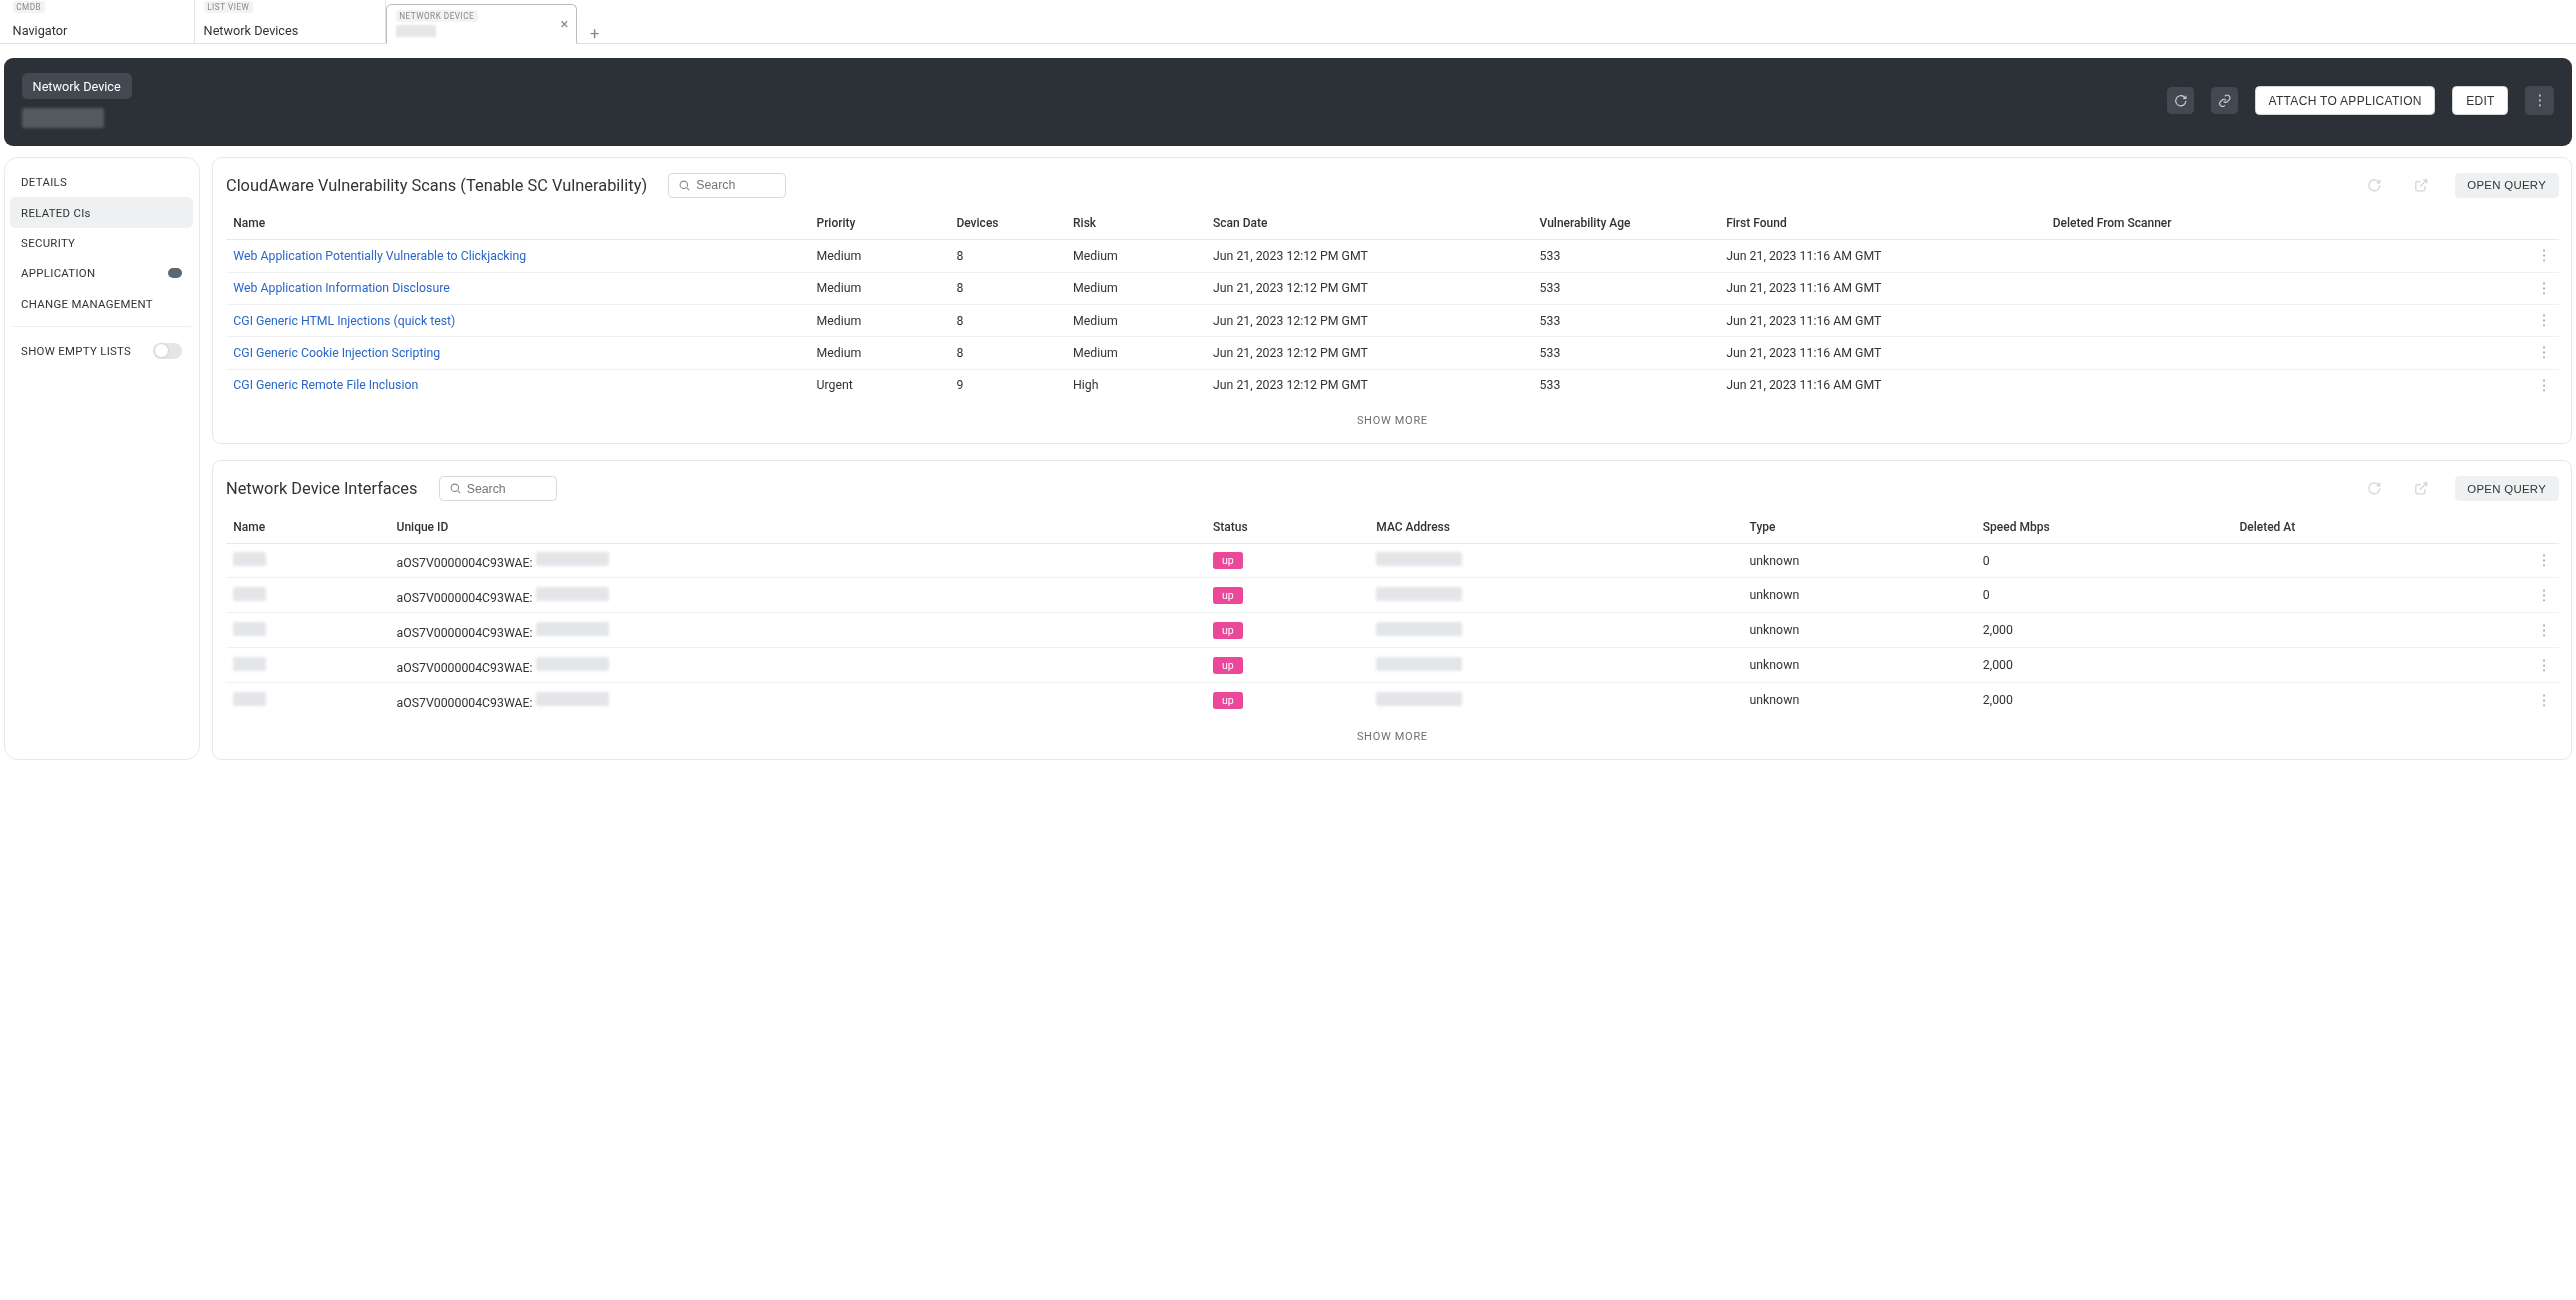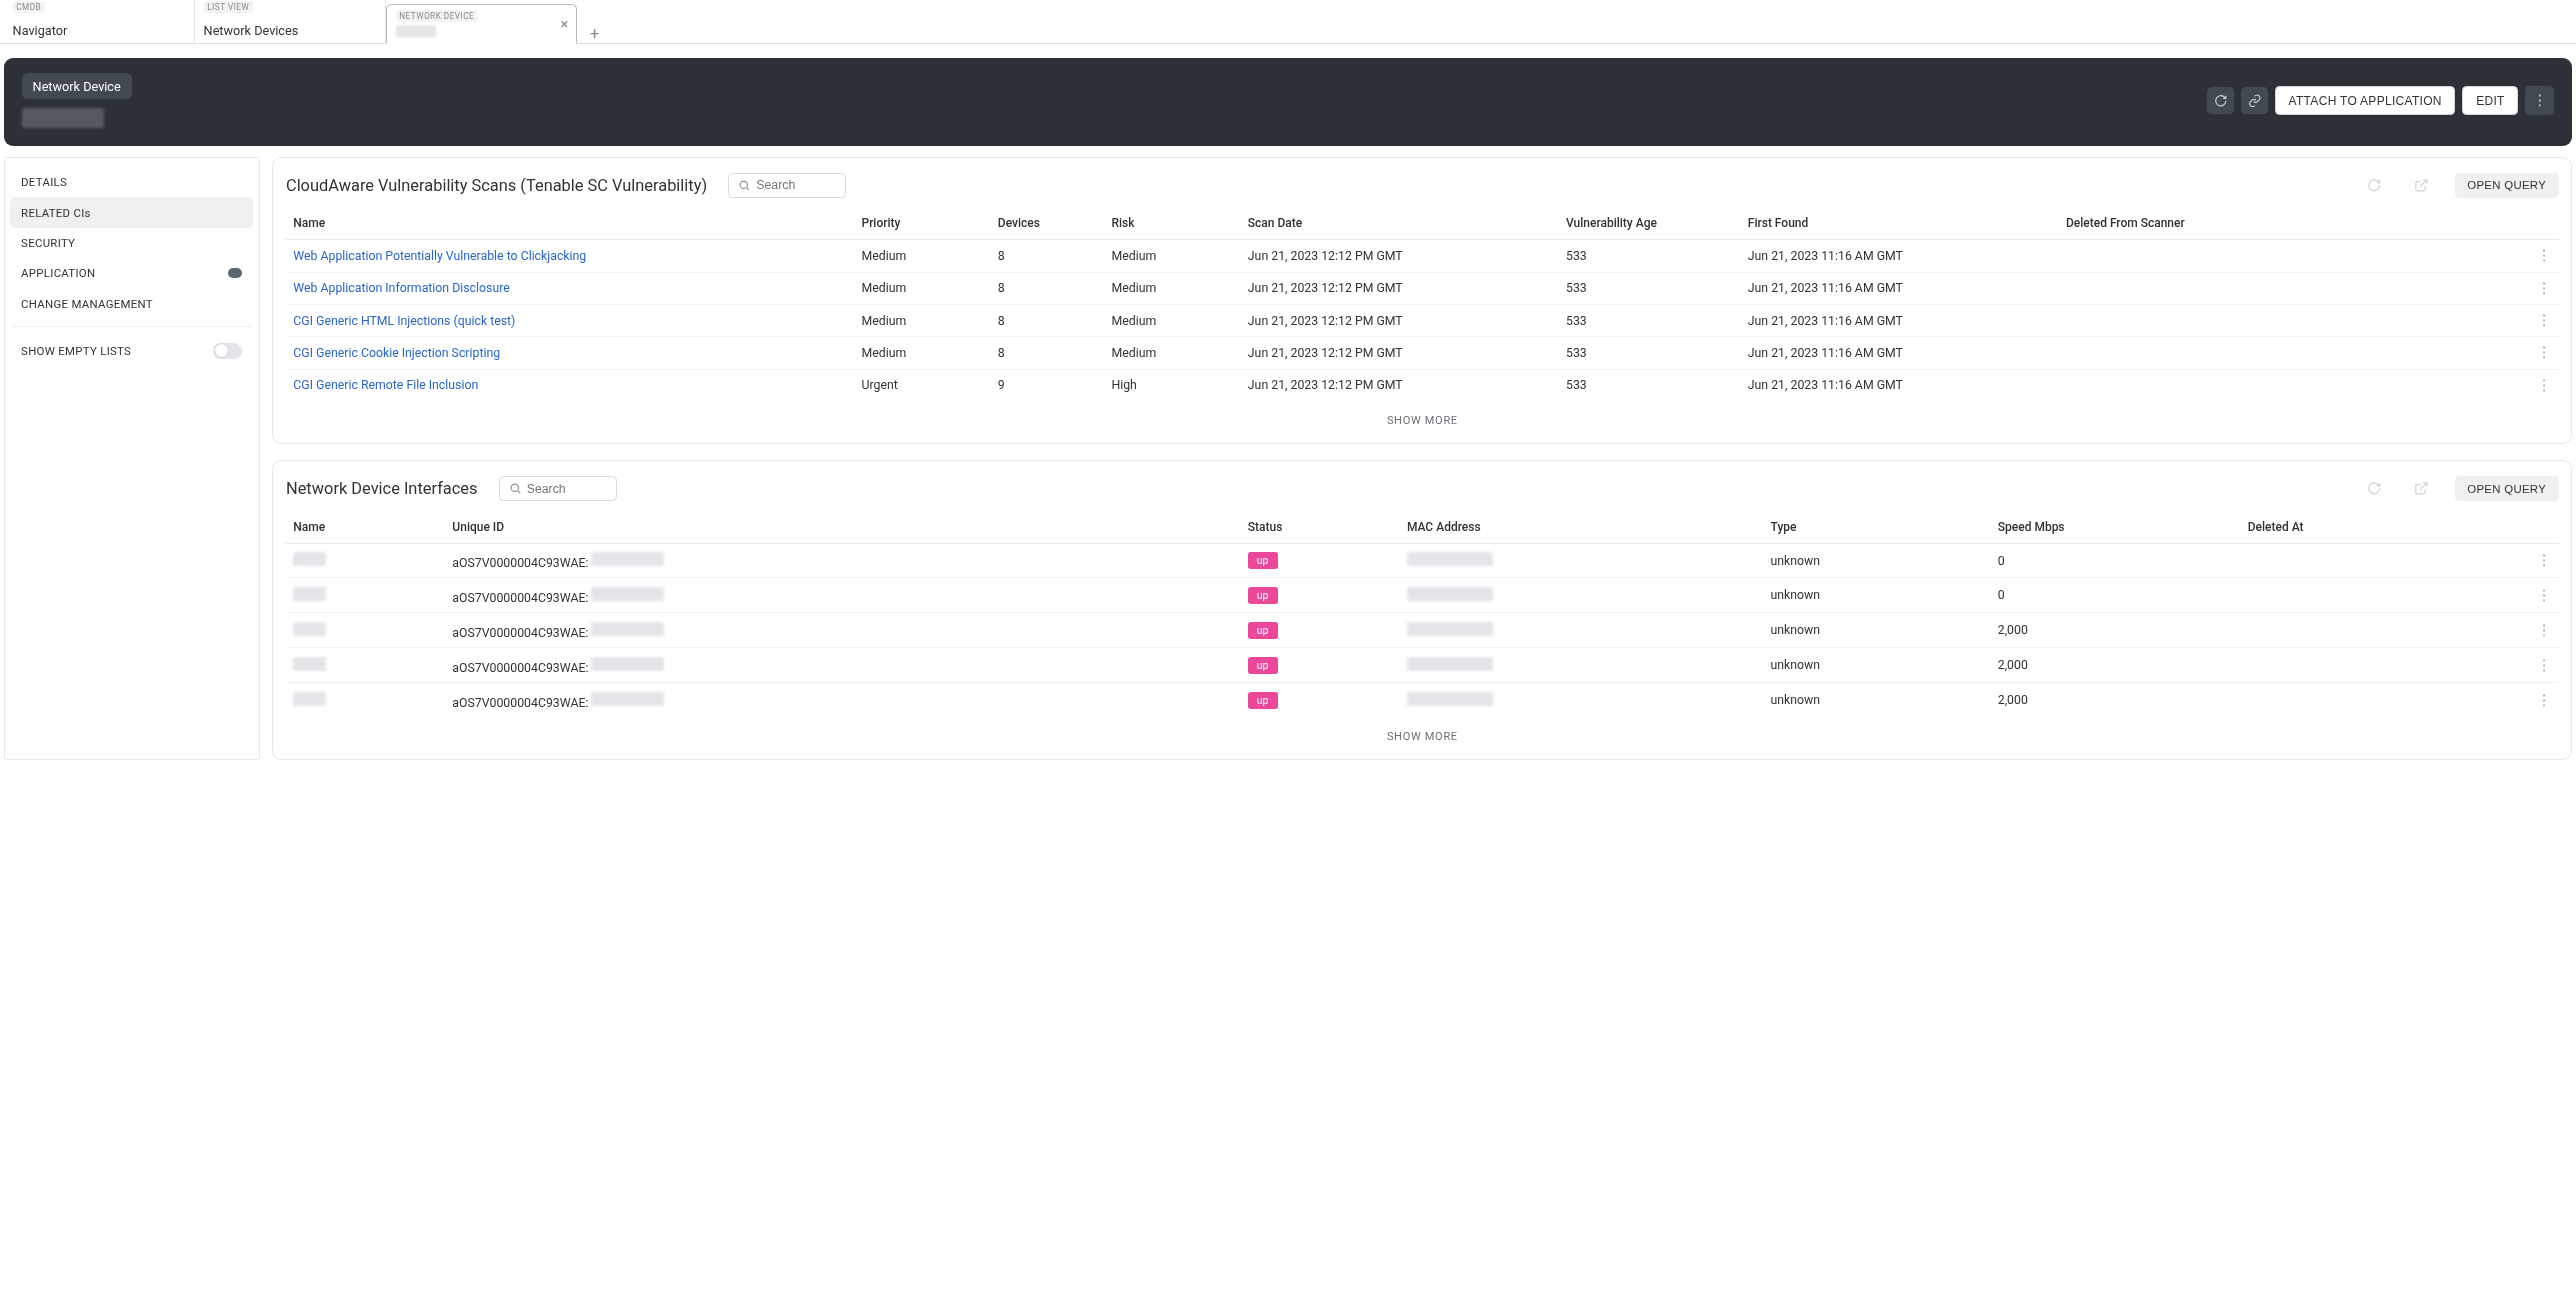--- a/index.html
+++ b/index.html
@@ -93,21 +93,21 @@
     color: #fff;
     font-size: 12.7px;
     padding: 5.5px 11px;
     border-radius: 5.5px;
     align-self: flex-start;
   }
   .header-title-redacted {
     width: 82px; height: 20px; background: #555a60; filter: blur(1.8px);
     border-radius: 2.7px;
   }
-  .header-right { display: flex; align-items: center; gap: 7px; }
+  .header-right { display: flex; align-items: center; gap: 17px; }
   .icon-btn-dark {
     width: 27px; height: 27px;
     background: #424950;
     border-radius: 4.5px;
     display: flex; align-items: center; justify-content: center;
     color: #d0d3d6;
     cursor: pointer;
   }
   .icon-btn-dark svg { width: 13.6px; height: 13.6px; }
   .btn {
@@ -134,25 +134,25 @@
     border-color: #424950;
     color: #d0d3d6;
   }
   
   .content-row {
     display: flex;
     gap: 12.7px;
     padding: 0 1.8px;
   }
   .sidebar {
-    width: 256px;
+    width: 196px;
     flex-shrink: 0;
     background: #fff;
     border: 0.9px solid #e8e9eb;
-    border-radius: 2px;
+    border-radius: 14px;
     padding: 9px 5.5px;
   }
   .side-item {
     padding: 8.2px 11px;
     font-size: 11.4px;
     letter-spacing: 0.3px;
     color: #333;
     border-radius: 5.5px;
     cursor: pointer;
     display: flex;

